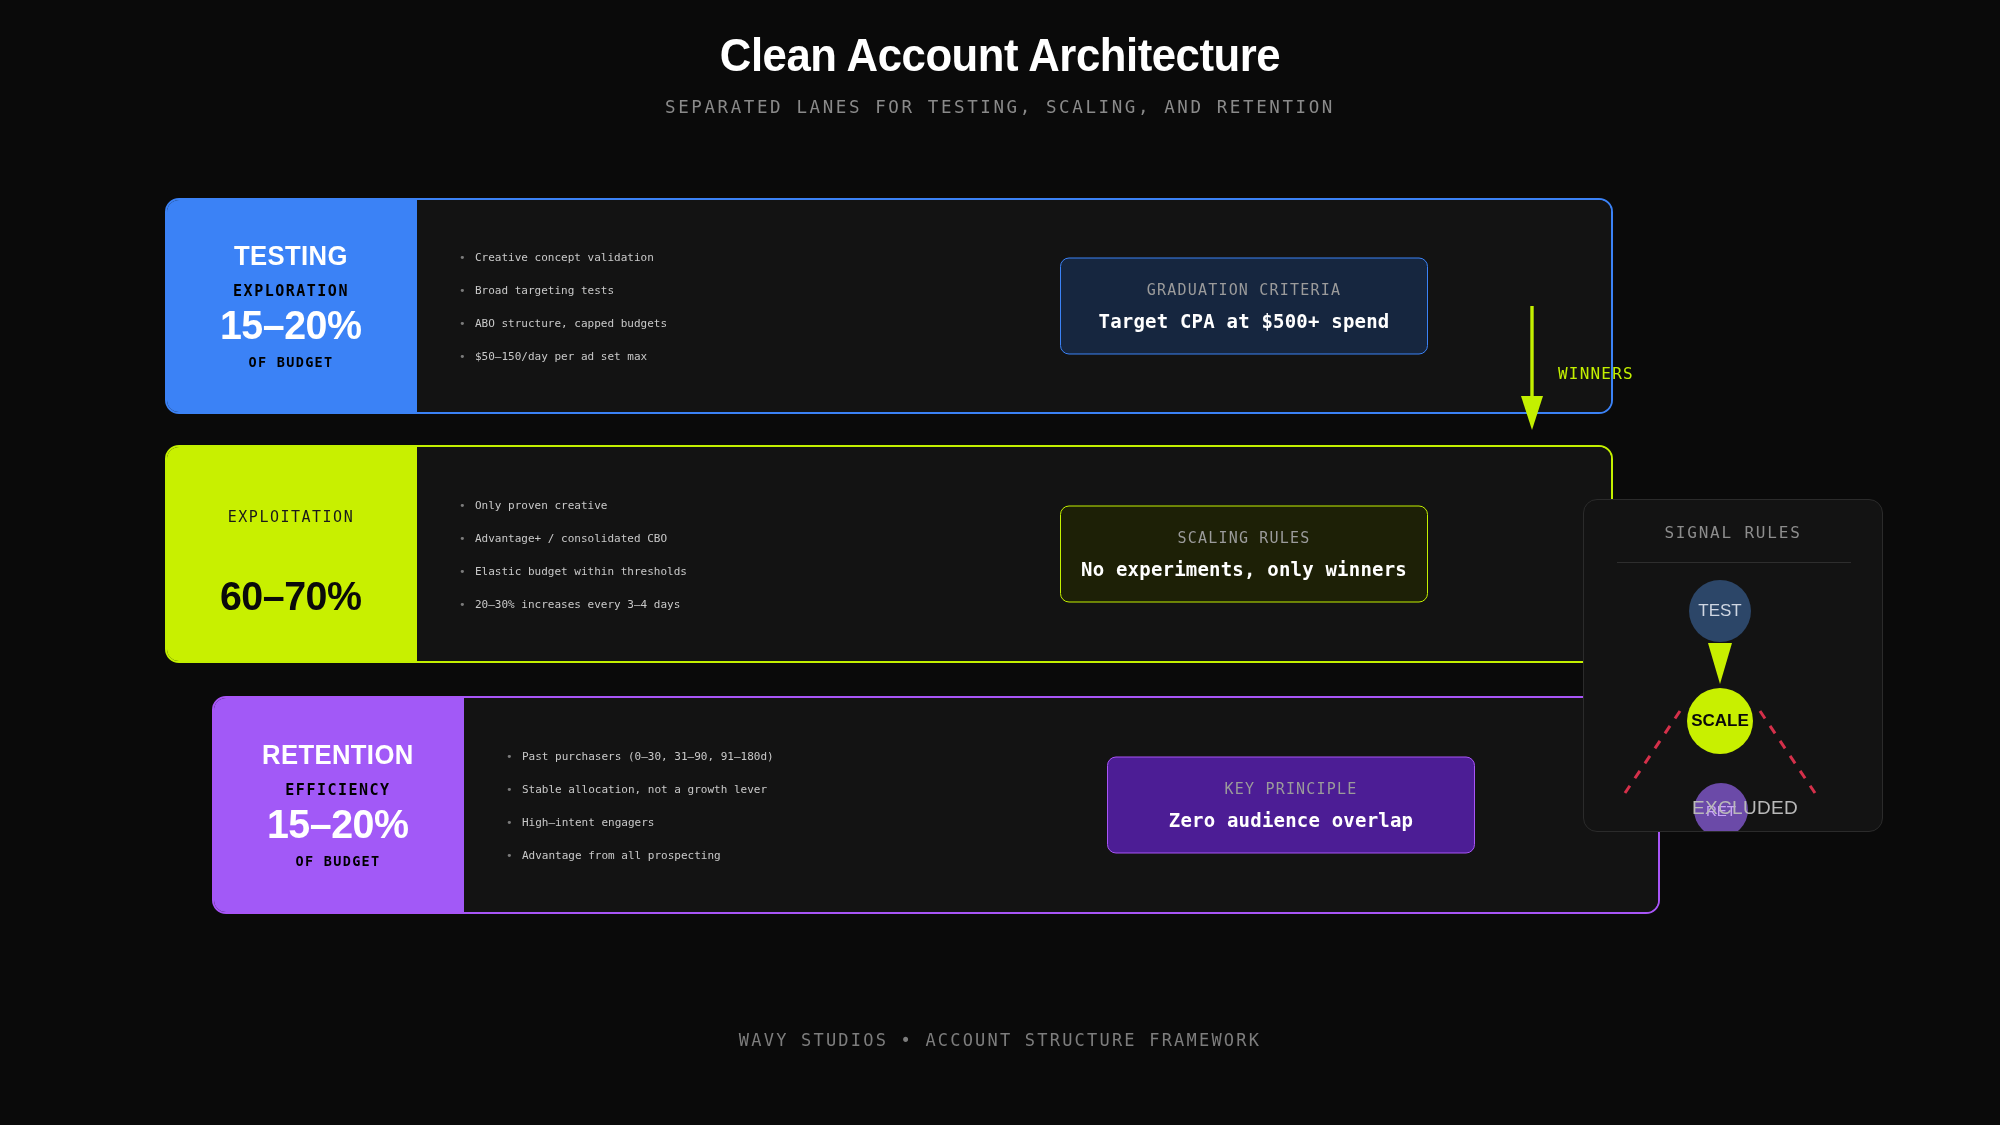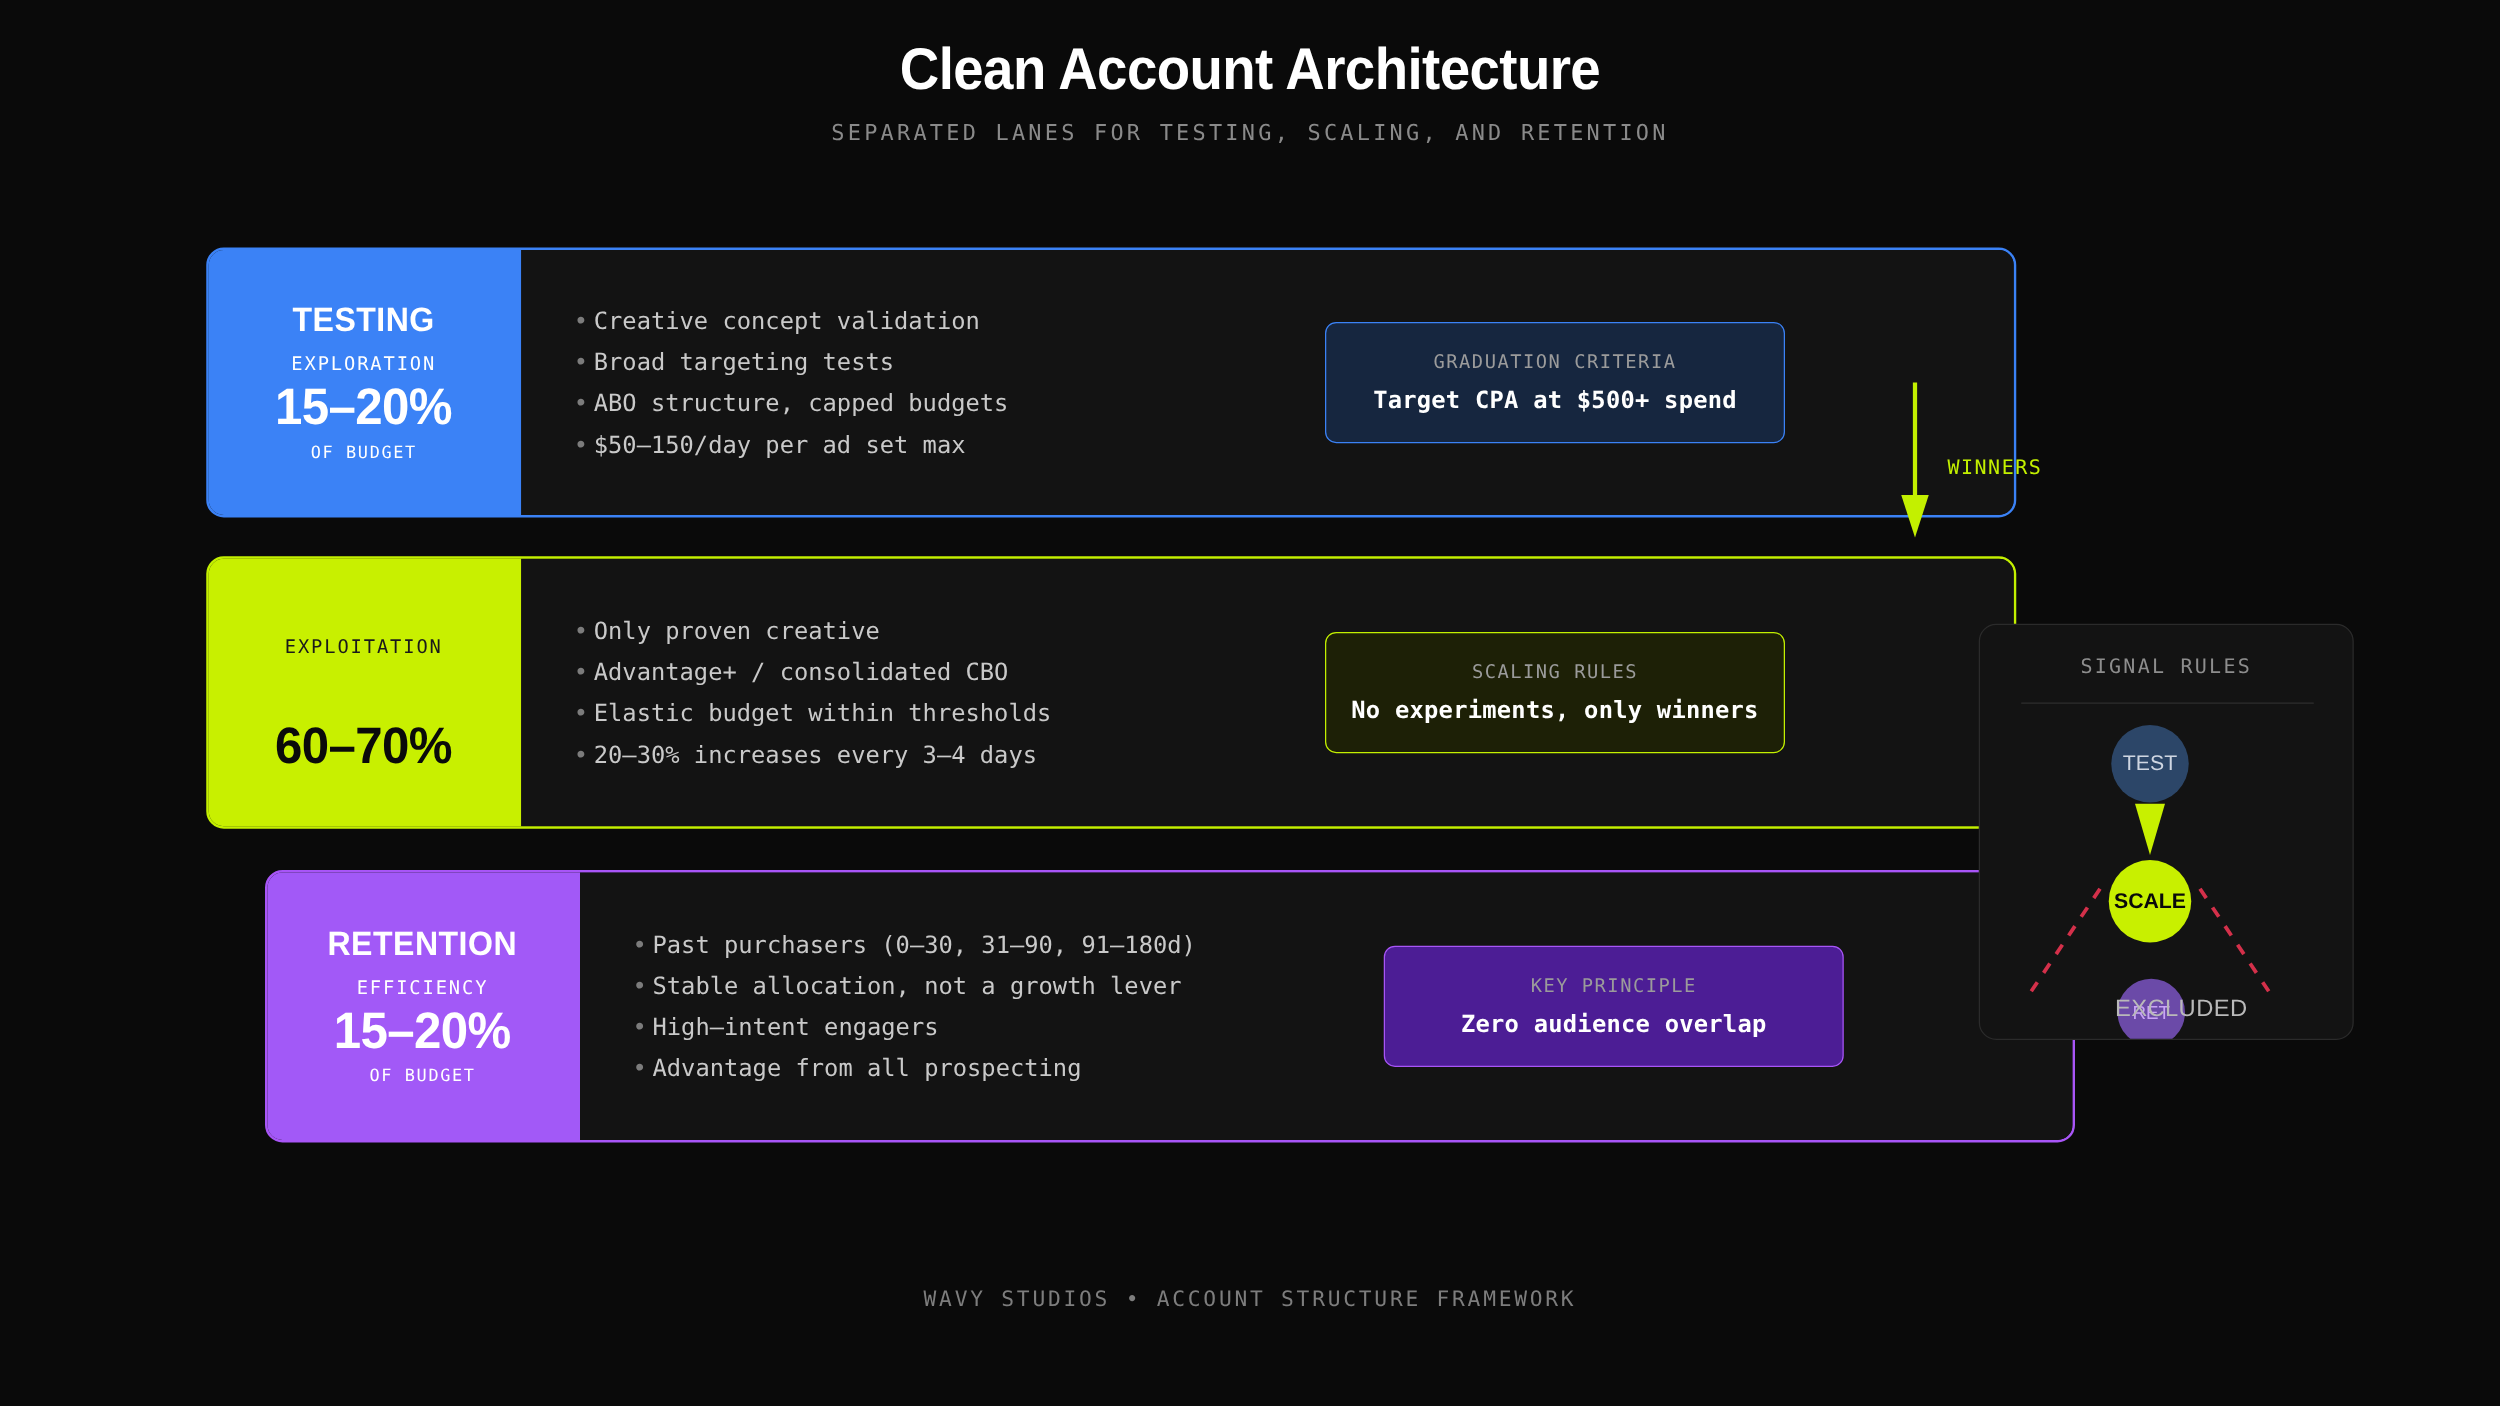--- a/index.html
+++ b/index.html
@@ -103,21 +103,21 @@
   .badge-foot {
     font-family: "DejaVu Sans Mono", monospace;
     font-size: 13.5px;
     letter-spacing: 1.3px;
     margin-top: 5px;
   }
 
   .light-on-dark .badge-name,
   .light-on-dark .badge-pct { color: #ffffff; }
   .light-on-dark .badge-sub,
-  .light-on-dark .badge-foot { color: #ffffff; }
+  .light-on-dark .badge-foot { color: #000000; font-weight: bold; }
 
   .dark-on-light .badge-name,
   .dark-on-light .badge-pct { color: #0a0a0a; }
   .dark-on-light .badge-sub,
   .dark-on-light .badge-foot { color: #1a1a1a; }
 
   .lane-body {
     flex: 1;
     position: relative;
     display: flex;
@@ -126,21 +126,21 @@
   }
 
   .bullet-list {
     list-style: none;
     margin-left: 42px;
     margin-top: 2px;
   }
 
   .bullet-list li {
     font-family: "DejaVu Sans Mono", monospace;
-    font-size: 19px;
+    font-size: 11px;
     color: #c9c9c9;
     line-height: 33px;
     white-space: nowrap;
   }
 
   .bullet-dot {
     display: inline-block;
     width: 16px;
     color: #7c7c7c;
   }

